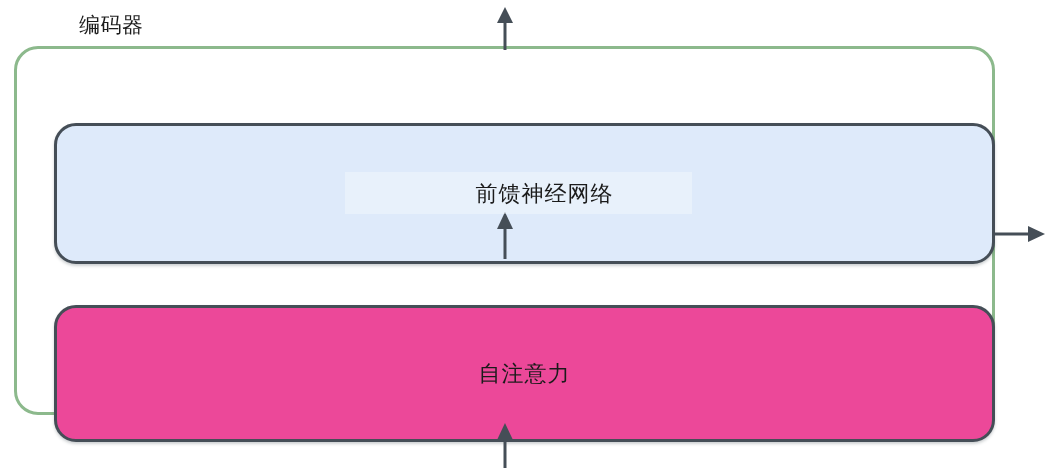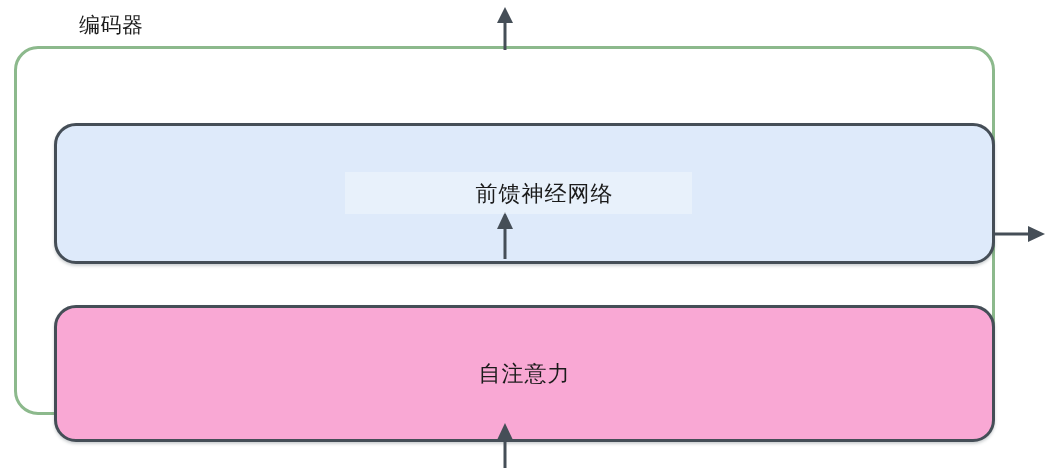--- a/index.html
+++ b/index.html
@@ -66,21 +66,21 @@
     background: #deeafa;
     box-shadow: 0 2px 3px rgba(60,70,80,0.25);
     padding-left: 40px;
   }
 
   .block-attn {
     left: 37px;
     top: 256px;
     width: 941px;
     height: 137px;
-    background: #f9a8d4;
+    background: #ec4899;
     box-shadow: 0 2px 3px rgba(60,70,80,0.25);
   }
 
   .block-label {
     position: relative;
     z-index: 2;
     font-size: 22px;
     line-height: 30px;
     color: #1b1b1b;
     letter-spacing: 1px;

